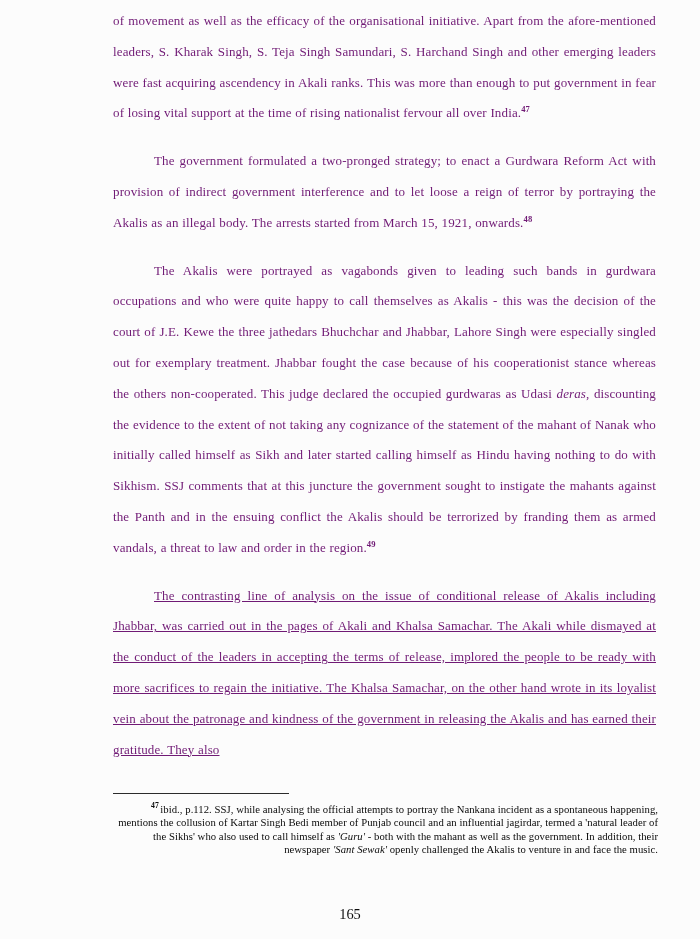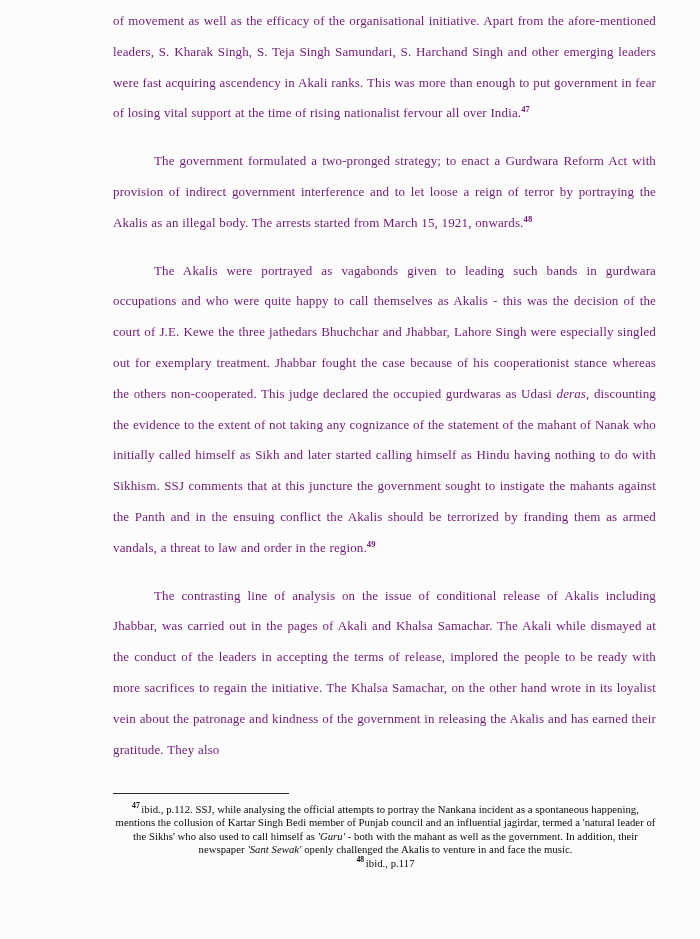--- a/index.html
+++ b/index.html
@@ -41,20 +41,21 @@
     text-indent: 41px;
     letter-spacing: 0.01em;
     word-spacing: 0.02em;
     color: #701a75;
   }
   p.para.first {
     text-indent: 0;
   }
   p.para:last-child {
     margin-bottom: 0;
+    text-decoration: underline;
   }
 
   .bi {
     font-weight: normal;
     font-style: italic;
   }
 
   sup.fn {
     font-size: 0.66em;
     vertical-align: super;
@@ -73,21 +74,21 @@
   }
 
   .footnotes {
     position: absolute;
     left: 113px;
     top: 803px;
     width: 545px;
     font-size: 10.7px;
     line-height: 13.4px;
     color: #0a0a0a;
-    text-align: center;
+    text-align: right;
   }
 
   .footnotes p {
     margin: 0;
     text-indent: 0;
     letter-spacing: 0.004em;
   }
 
   .footnotes sup.fn {
     font-size: 0.72em;
@@ -116,17 +117,17 @@
       <p class="para first">of movement as well as the efficacy of the organisational initiative. Apart from the afore-mentioned leaders, S. Kharak Singh, S. Teja Singh Samundari, S. Harchand Singh and other emerging leaders were fast acquiring ascendency in Akali ranks. This was more than enough to put government in fear of losing vital support at the time of rising nationalist fervour all over India.<sup class="fn">47</sup></p>
       <p class="para">The government formulated a two-pronged strategy; to enact a Gurdwara Reform Act with provision of indirect government interference and to let loose a reign of terror by portraying the Akalis as an illegal body. The arrests started from March 15, 1921, onwards.<sup class="fn">48</sup></p>
       <p class="para">The Akalis were portrayed as vagabonds given to leading such bands in gurdwara occupations and who were quite happy to call themselves as Akalis - this was the decision of the court of J.E. Kewe the three jathedars Bhuchchar and Jhabbar, Lahore Singh were especially singled out for exemplary treatment. Jhabbar fought the case because of his cooperationist stance whereas the others non-cooperated. This judge declared the occupied gurdwaras as Udasi <span class="bi">deras</span>, discounting the evidence to the extent of not taking any cognizance of the statement of the mahant of Nanak who initially called himself as Sikh and later started calling himself as Hindu having nothing to do with Sikhism. SSJ comments that at this juncture the government sought to instigate the mahants against the Panth and in the ensuing conflict the Akalis should be terrorized by franding them as armed vandals, a threat to law and order in the region.<sup class="fn">49</sup></p>
       <p class="para">The contrasting line of analysis on the issue of conditional release of Akalis including Jhabbar, was carried out in the pages of Akali and Khalsa Samachar. The Akali while dismayed at the conduct of the leaders in accepting the terms of release, implored the people to be ready with more sacrifices to regain the initiative. The Khalsa Samachar, on the other hand wrote in its loyalist vein about the patronage and kindness of the government in releasing the Akalis and has earned their gratitude. They also</p>
     </div>
 
   <div class="footnote-rule"></div>
 
   <div class="footnotes" id="footnote-block">
       <p><sup class="fn">47</sup>ibid., p.112. SSJ, while analysing the official attempts to portray the Nankana incident as a spontaneous happening, mentions the collusion of Kartar Singh Bedi member of Punjab council and an influential jagirdar, termed a 'natural leader of the Sikhs' who also used to call himself as <span class="bi">'Guru'</span> - both with the mahant as well as the government. In addition, their newspaper <span class="bi">'Sant Sewak'</span> openly challenged the Akalis to venture in and face the music.</p>
-      <p><sup class="fn">48</sup>ibid., p.117</p>
     </div>
 
+  <div class="page-number">165</div>
 
 </div>
 
 </body></html>

